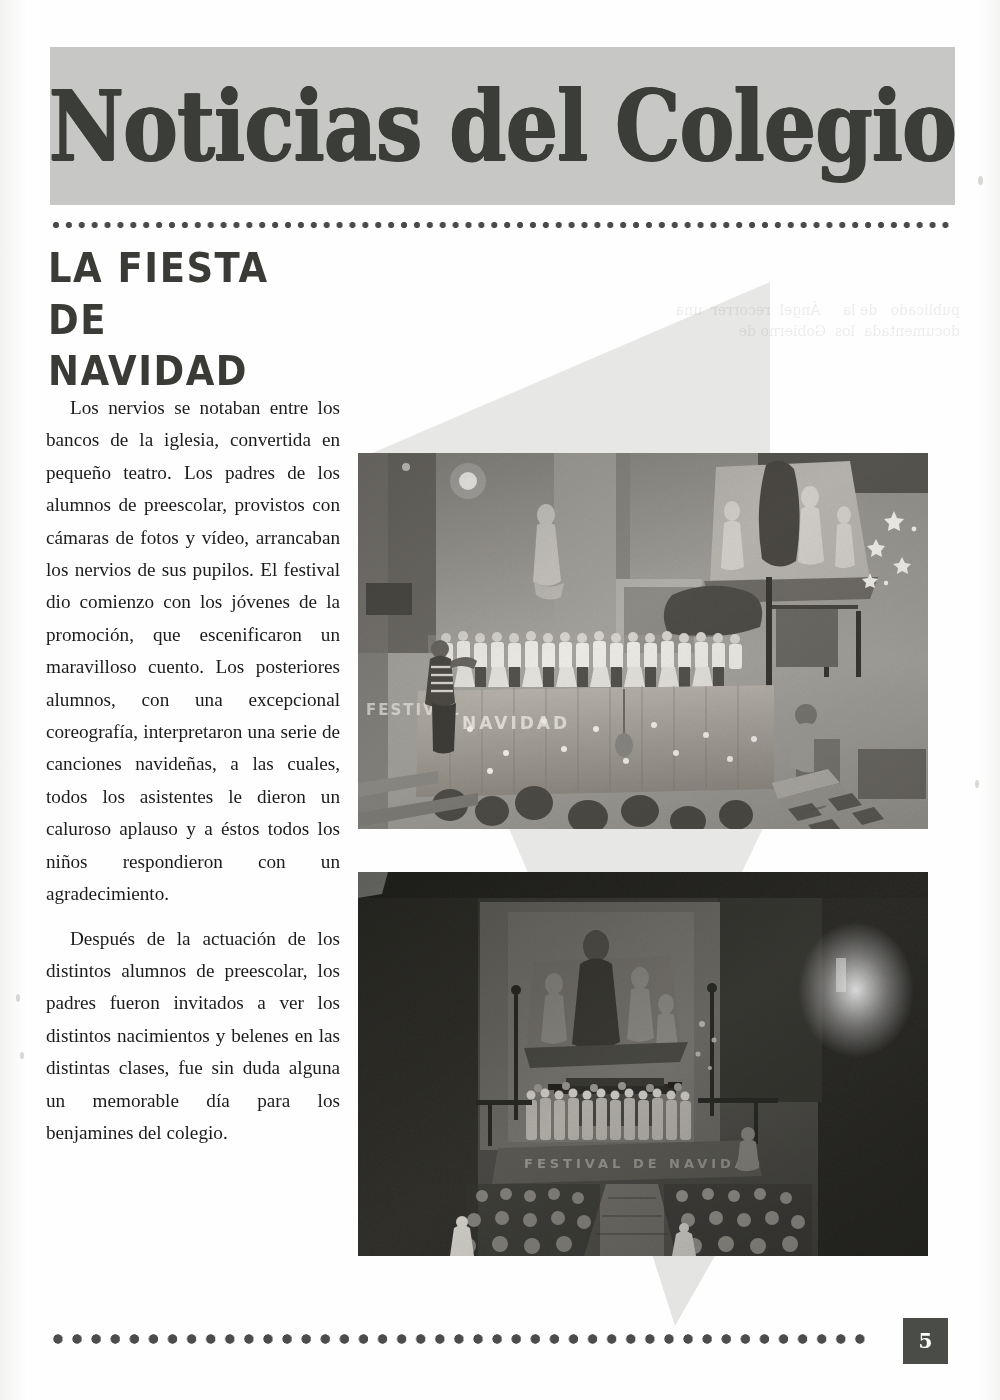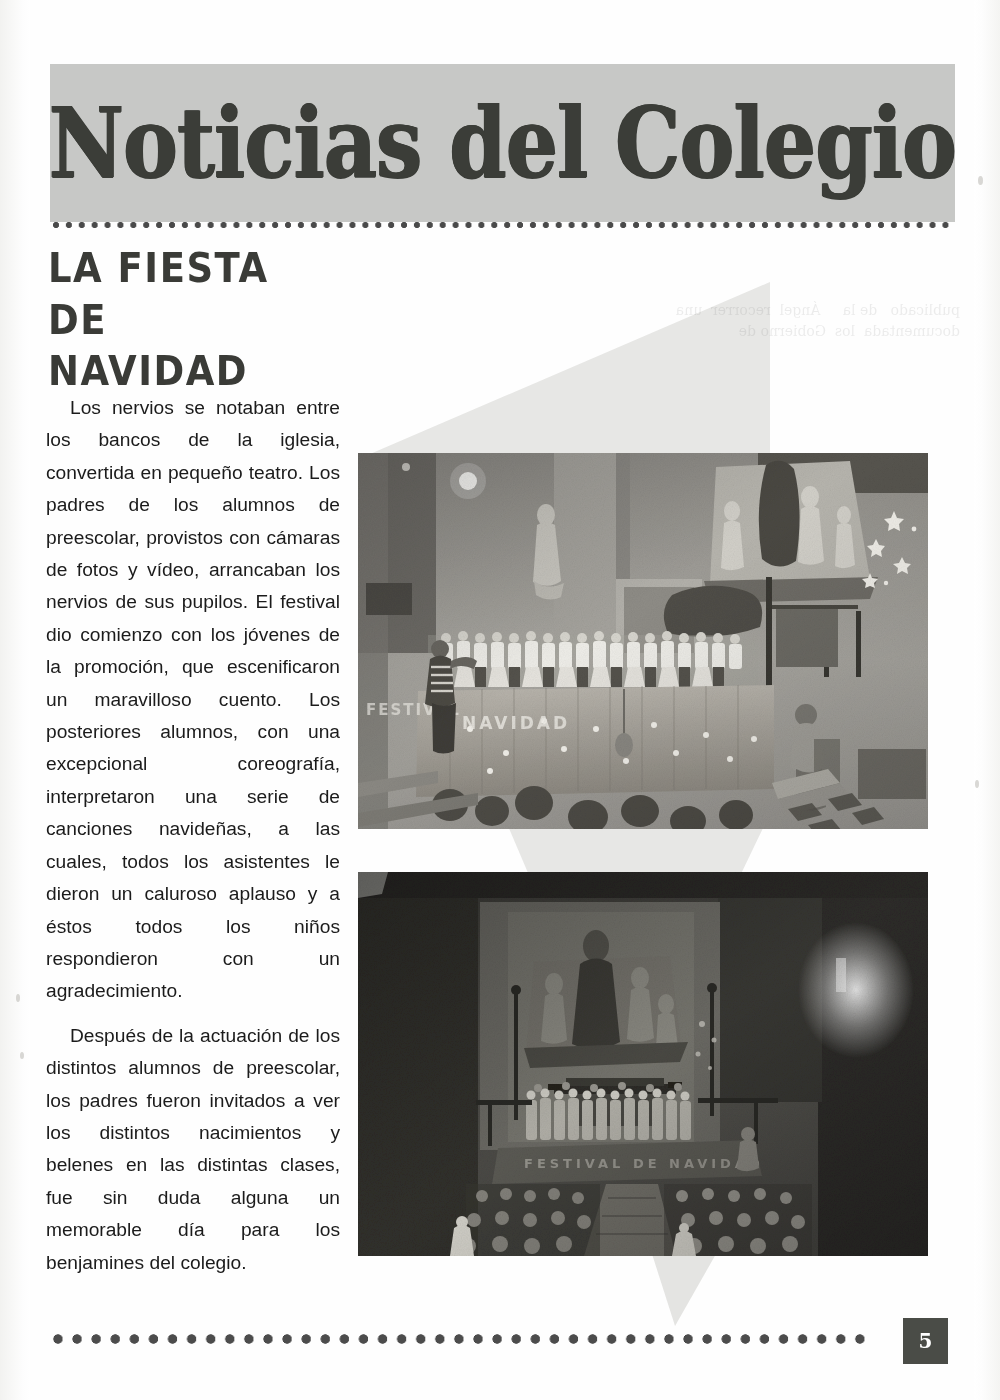--- a/index.html
+++ b/index.html
@@ -42,21 +42,21 @@
     position: absolute;
     background: #b9b8b2;
     border-radius: 50%;
     opacity: .55;
   }
 
   
   #masthead {
     position: absolute;
     left: 50px;
-    top: 64px;
+    top: 47px;
     width: 905px;
     height: 158px;
     background: #c7c8c6;
     display: flex;
     align-items: center;
     justify-content: center;
   }
   #masthead-title {
     font-family: "DejaVu Serif", "Liberation Serif", serif;
     font-weight: 700;
@@ -107,21 +107,21 @@
     transform-origin: left top;
   }
   #headline .hl-line { display: block; white-space: nowrap; }
 
   
   #article-column {
     position: absolute;
     left: 46px;
     top: 392px;
     width: 294px;
-    font-family: Liberation Sans, sans-serif;
+    font-family: Liberation Serif, serif;
     font-size: 19.2px;
     line-height: 32.4px;
     text-align: justify;
     text-justify: inter-word;
     color: #1b1b1b;
     hyphens: none;
   }
   #article-column p { margin: 0; }
   #article-column p + p { margin-top: 12px; }
   #article-column p { text-indent: 24px; }

